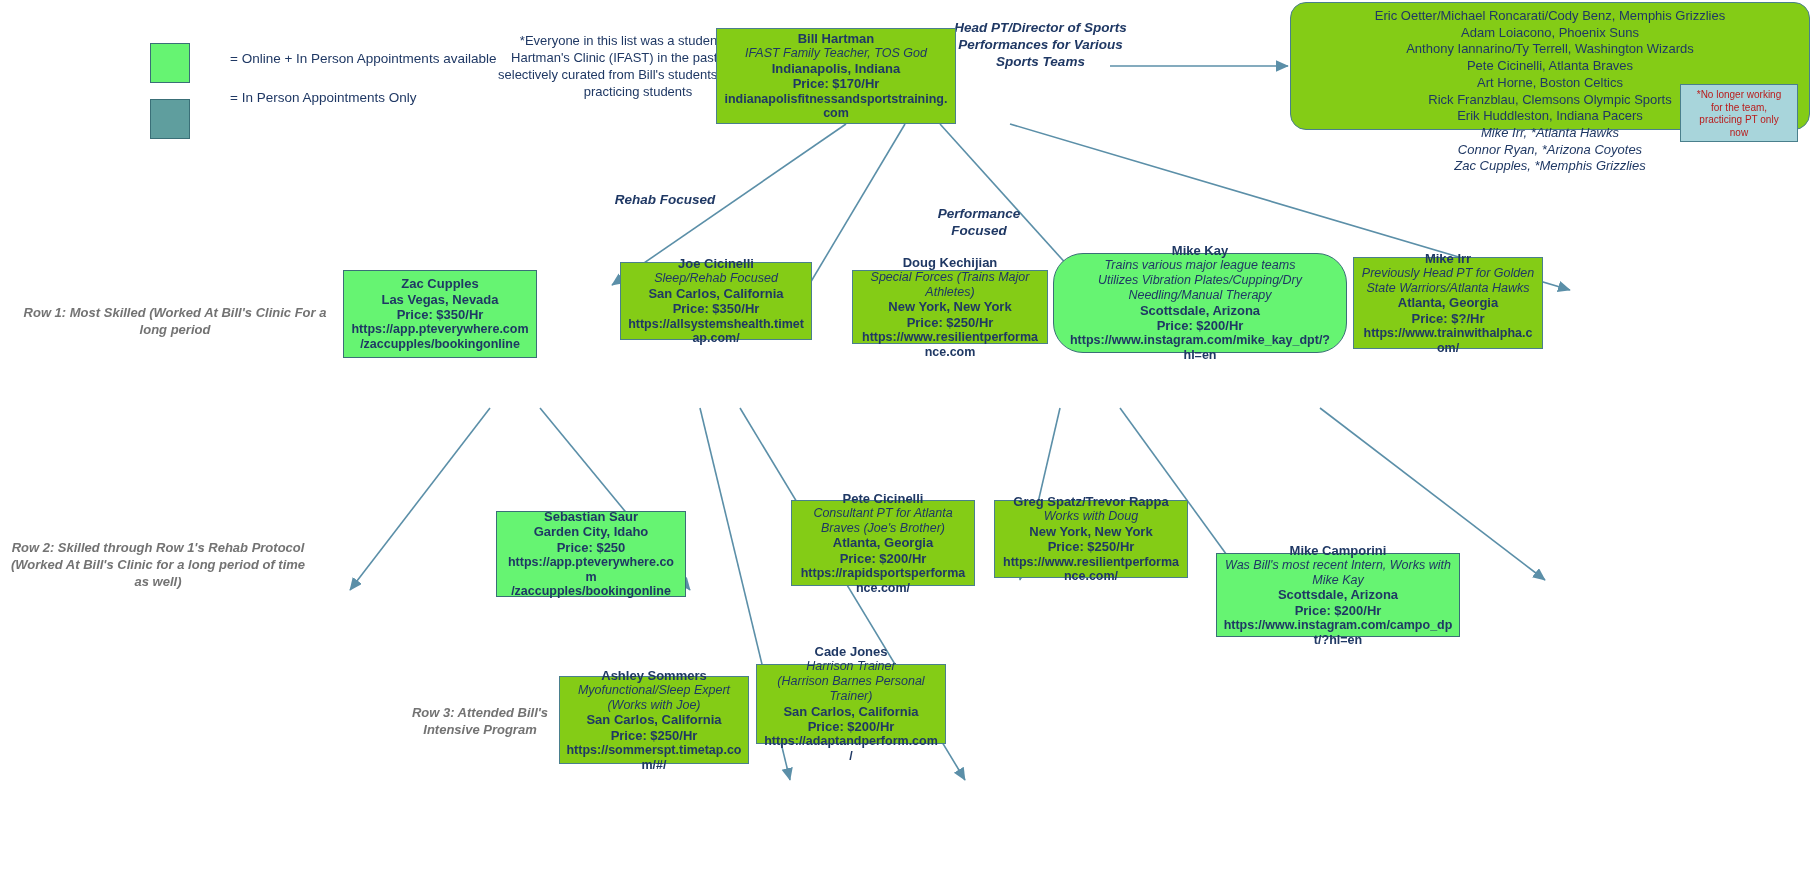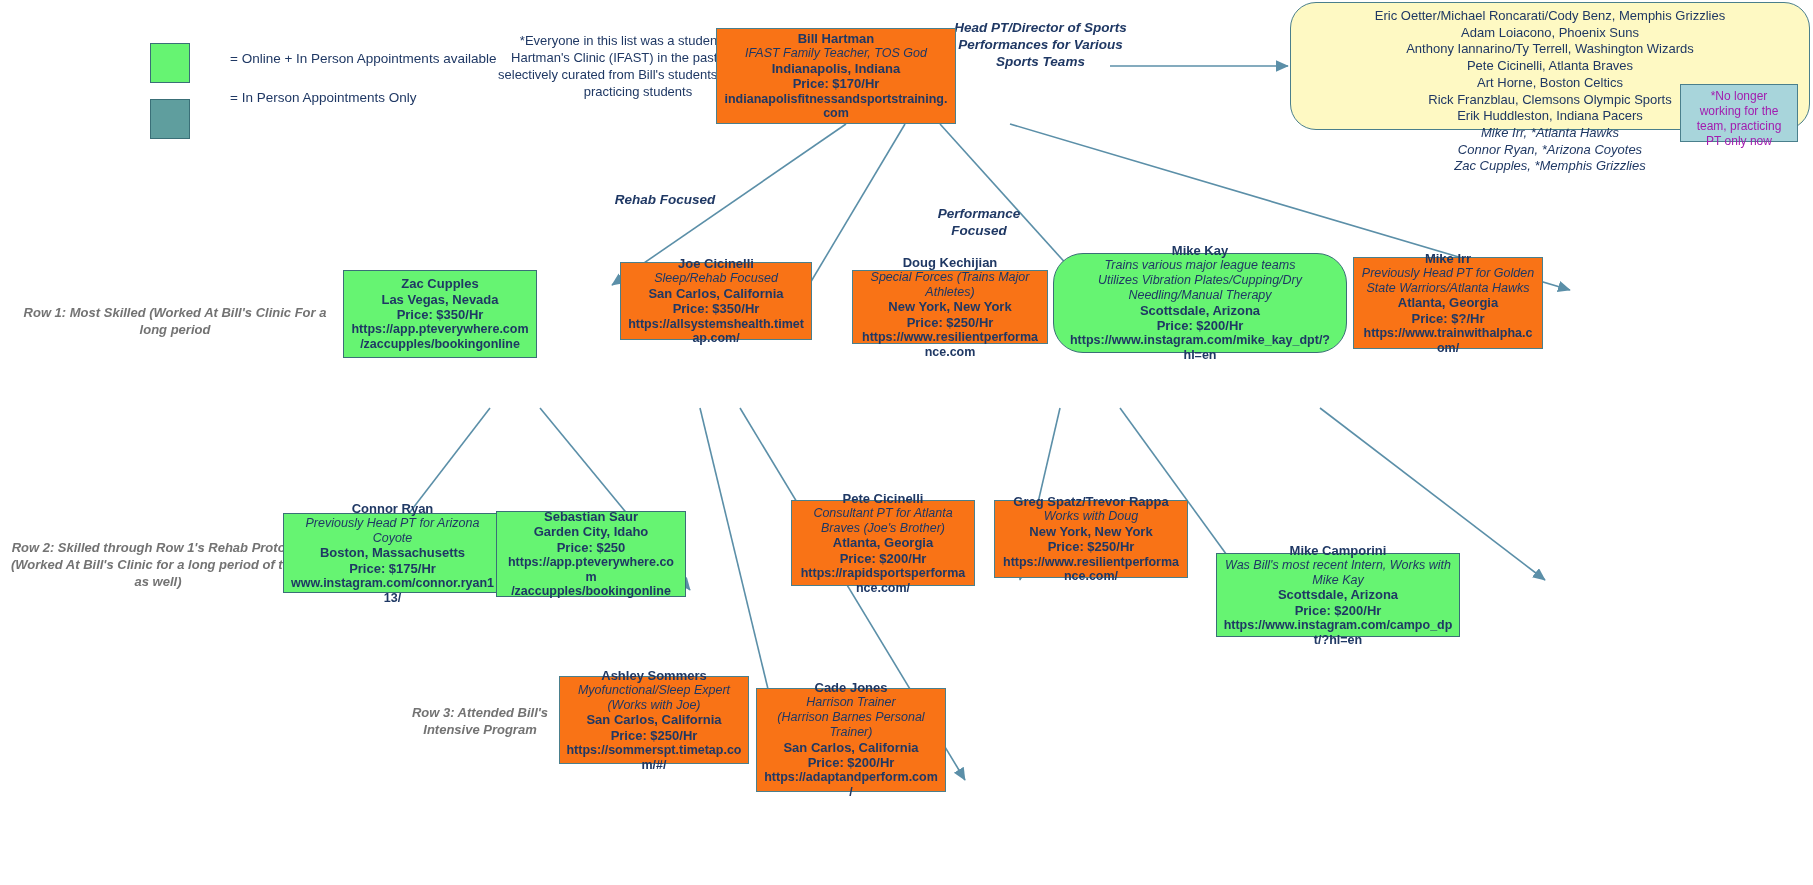--- a/index.html
+++ b/index.html
@@ -10,38 +10,38 @@
 
   .node{position:absolute;box-sizing:border-box;border:1px solid #4a7f8c;
         display:flex;flex-direction:column;align-items:center;justify-content:center;
         text-align:center;line-height:1.18;padding:4px 6px;}
   .node .nm{font-weight:bold;font-size:13px;}
   .node .it{font-style:italic;font-size:12.5px;}
   .node .loc{font-weight:bold;font-size:13px;}
   .node .pr{font-size:13px;font-weight:bold;}
   .node .url{font-weight:bold;font-size:12.5px;word-break:break-word;}
   .green{background:#66f472;border-color:#3a6f77;}
-  .teal{background:#f97316;border-color:#4a7f8c;}
+  .teal{background:#84cc16;border-color:#4a7f8c;}
 
   .note{position:absolute;text-align:center;font-size:13px;line-height:1.3;color:#1f3864;}
   .elabel{position:absolute;text-align:center;font-style:italic;font-weight:bold;
           font-size:13.5px;line-height:1.25;color:#1f3864;}
   .rowlabel{position:absolute;text-align:center;font-style:italic;font-weight:bold;
             font-size:13px;line-height:1.3;color:#737373;}
 
   .legend-sw{position:absolute;width:38px;height:38px;border:1px solid #3a6f77;}
   .legend-tx{position:absolute;font-size:13.5px;color:#1f3864;}
 
-  .panel{position:absolute;box-sizing:border-box;background:#fef9c3;
-         border:1px solid #4a7f8c;border-radius:26px;}
+  .panel{position:absolute;box-sizing:border-box;background:#84cc16;
+         border:1px solid #4a7f8c;border-radius:16px;}
   .panel .line{text-align:center;font-size:13px;line-height:1.285;}
   .panel .line.em{font-style:italic;}
   .subnote{position:absolute;box-sizing:border-box;background:#a8d5db;
-           border:1px solid #4a7f8c;text-align:center;font-size:12px;
-           line-height:1.25;padding:4px 14px;color:#a21caf;}
+           border:1px solid #4a7f8c;text-align:center;font-size:10px;
+           line-height:1.25;padding:4px 14px;color:#b91c1c;}
 </style>
 </head>
 <body>
 
 <div id="canvas">
 
   <svg class="edges" viewBox="0 0 1813 885">
     <defs>
       <marker id="ah" markerWidth="9" markerHeight="9" refX="7.5" refY="3.6" orient="auto">
         <path d="M0,0 L8,3.6 L0,7.2 z" fill="#5b8fa8"></path>
@@ -137,27 +137,20 @@
   </div>
 
   <div class="node teal" style="left:1353px;top:257px;width:190px;height:92px;">
     <div class="nm">Mike Irr</div>
     <div class="it">Previously Head PT for Golden State Warriors/Atlanta Hawks</div>
     <div class="loc">Atlanta, Georgia</div>
     <div class="pr">Price: $?/Hr</div>
     <div class="url">https://www.trainwithalpha.com/</div>
   </div>
 
-  <div class="node green" style="left:283px;top:513px;width:219px;height:80px;">
-    <div class="nm">Connor Ryan</div>
-    <div class="it">Previously Head PT for Arizona Coyote</div>
-    <div class="loc">Boston, Massachusetts</div>
-    <div class="pr">Price: $175/Hr</div>
-    <div class="url">www.instagram.com/connor.ryan113/</div>
-  </div>
 
   <div class="node green" style="left:496px;top:511px;width:190px;height:86px;">
     <div class="nm">Sebastian Saur</div>
     <div class="loc">Garden City, Idaho</div>
     <div class="pr">Price: $250</div>
     <div class="url">https://app.pteverywhere.com</div>
     <div class="url">/zaccupples/bookingonline</div>
   </div>
 
   <div class="node teal" style="left:791px;top:500px;width:184px;height:86px;">
@@ -186,21 +179,21 @@
 
   <div class="node teal" style="left:559px;top:676px;width:190px;height:88px;">
     <div class="nm">Ashley Sommers</div>
     <div class="it">Myofunctional/Sleep Expert</div>
     <div class="it">(Works with Joe)</div>
     <div class="loc">San Carlos, California</div>
     <div class="pr">Price: $250/Hr</div>
     <div class="url">https://sommerspt.timetap.com/#/</div>
   </div>
 
-  <div class="node teal" style="left:756px;top:688px;width:190px;height:104px;text-align:center;">
+  <div class="node teal" style="left:756px;top:664px;width:190px;height:80px;text-align:center;">
     <div class="nm">Cade Jones</div>
     <div class="it">Harrison Trainer</div>
     <div class="it">(Harrison Barnes Personal Trainer)</div>
     <div class="loc">San Carlos, California</div>
     <div class="pr">Price: $200/Hr</div>
     <div class="url">https://adaptandperform.com/</div>
   </div>
 
 </div>
 

